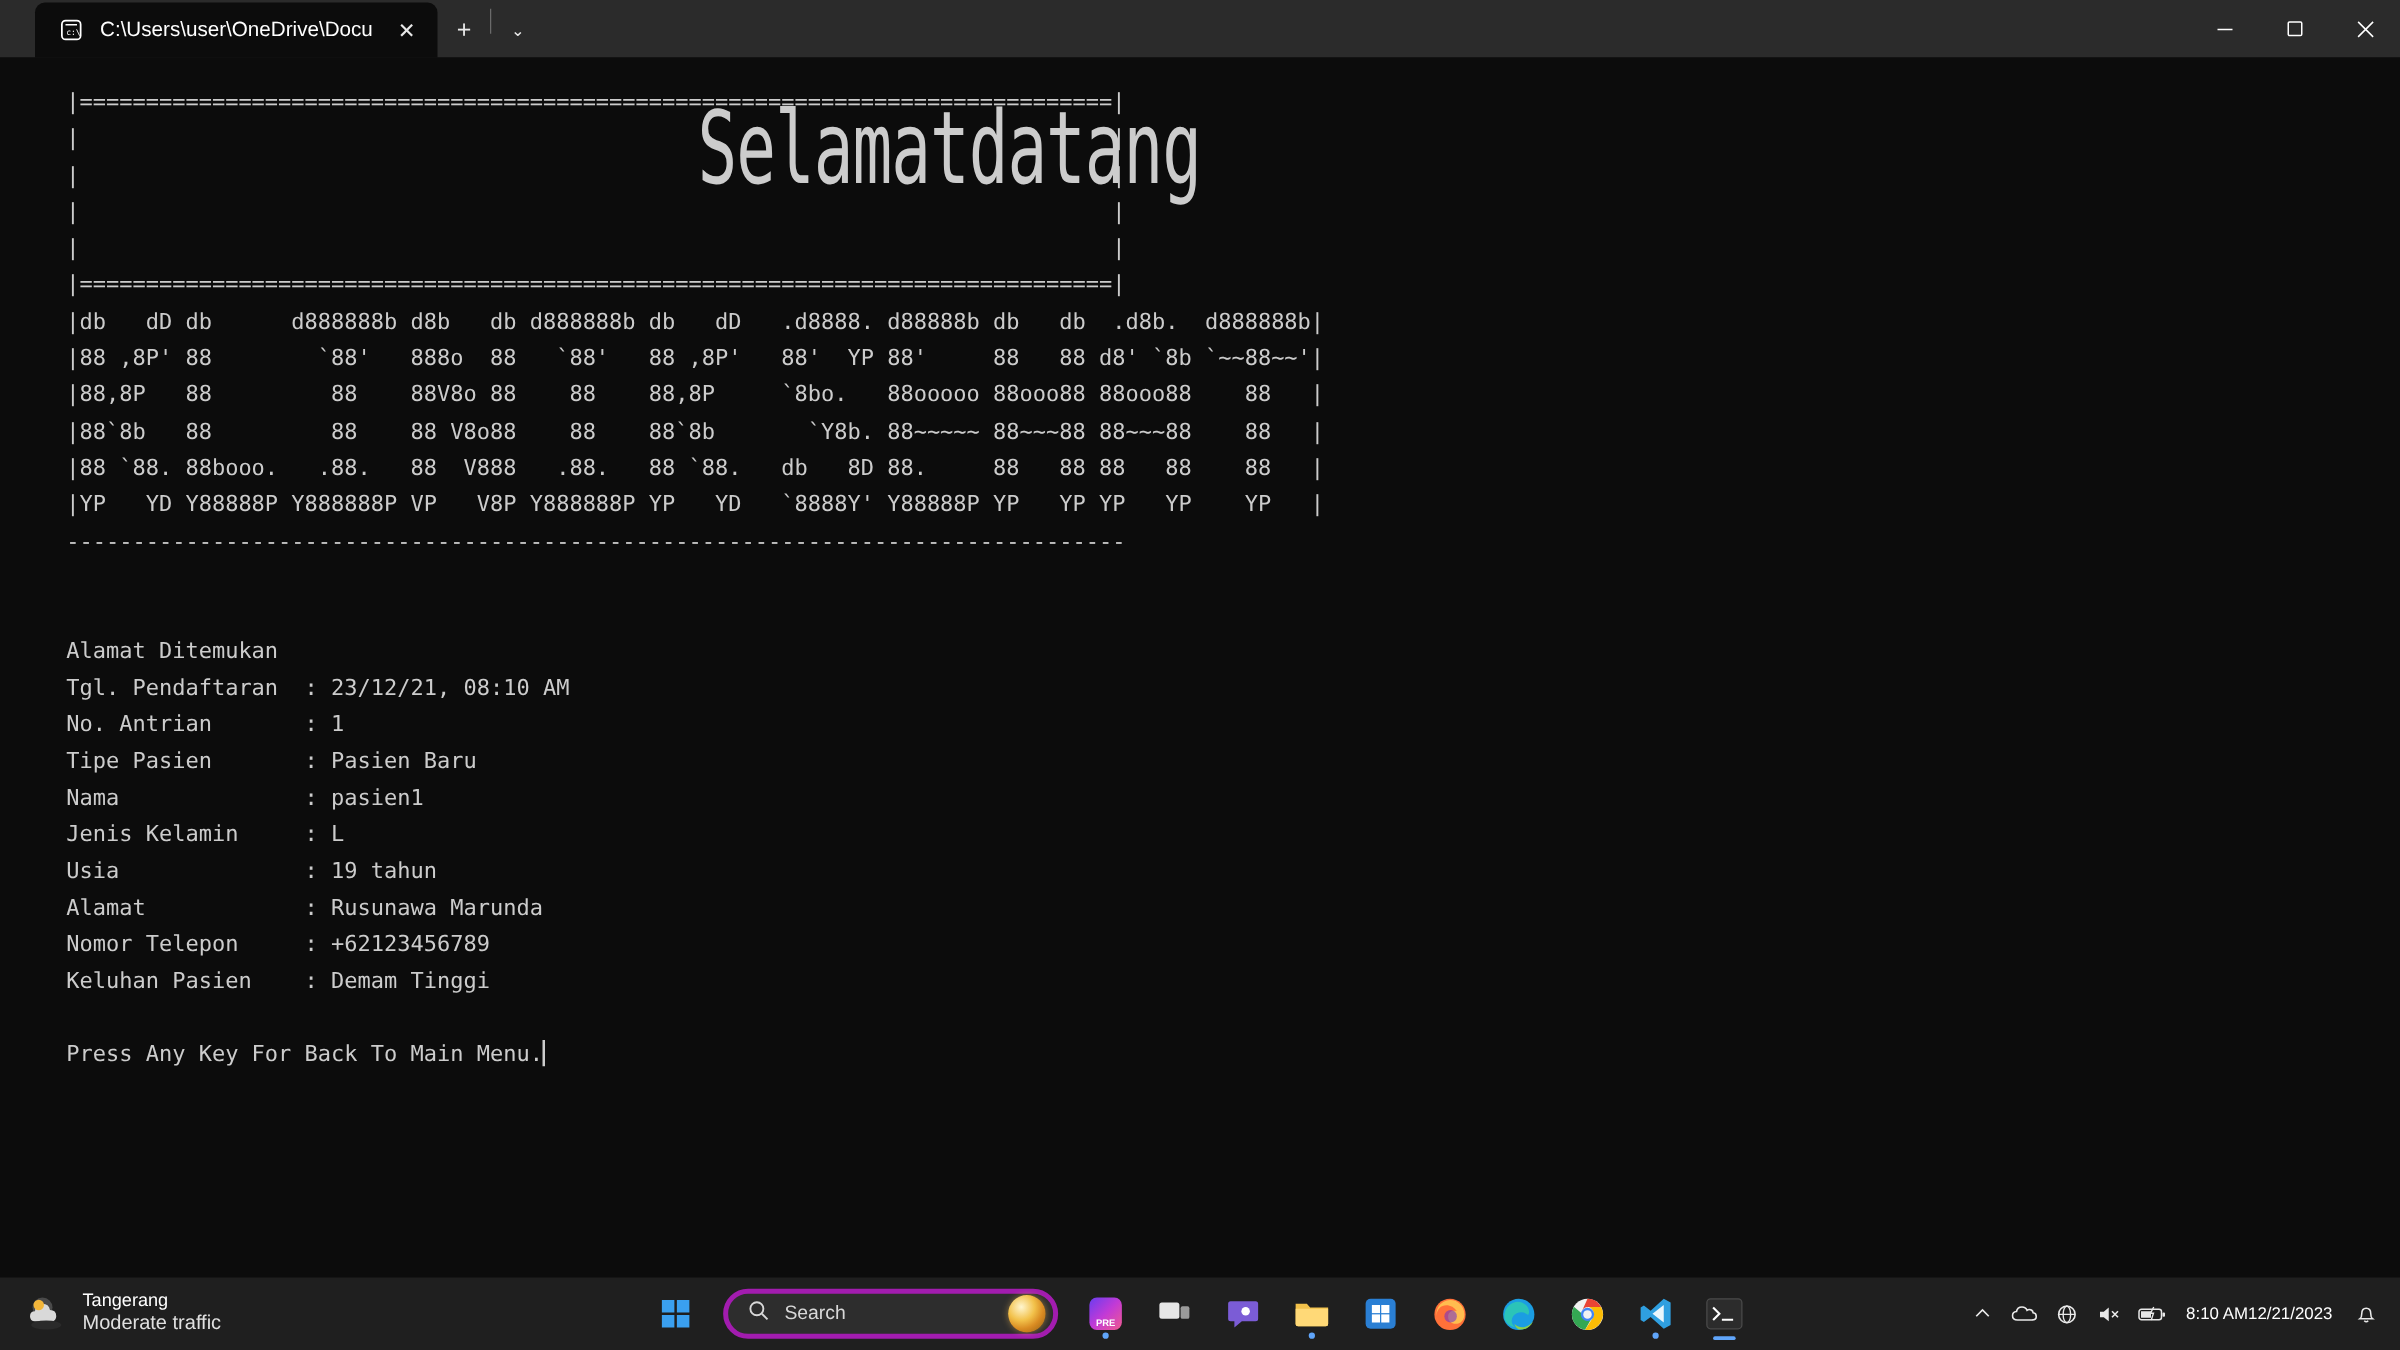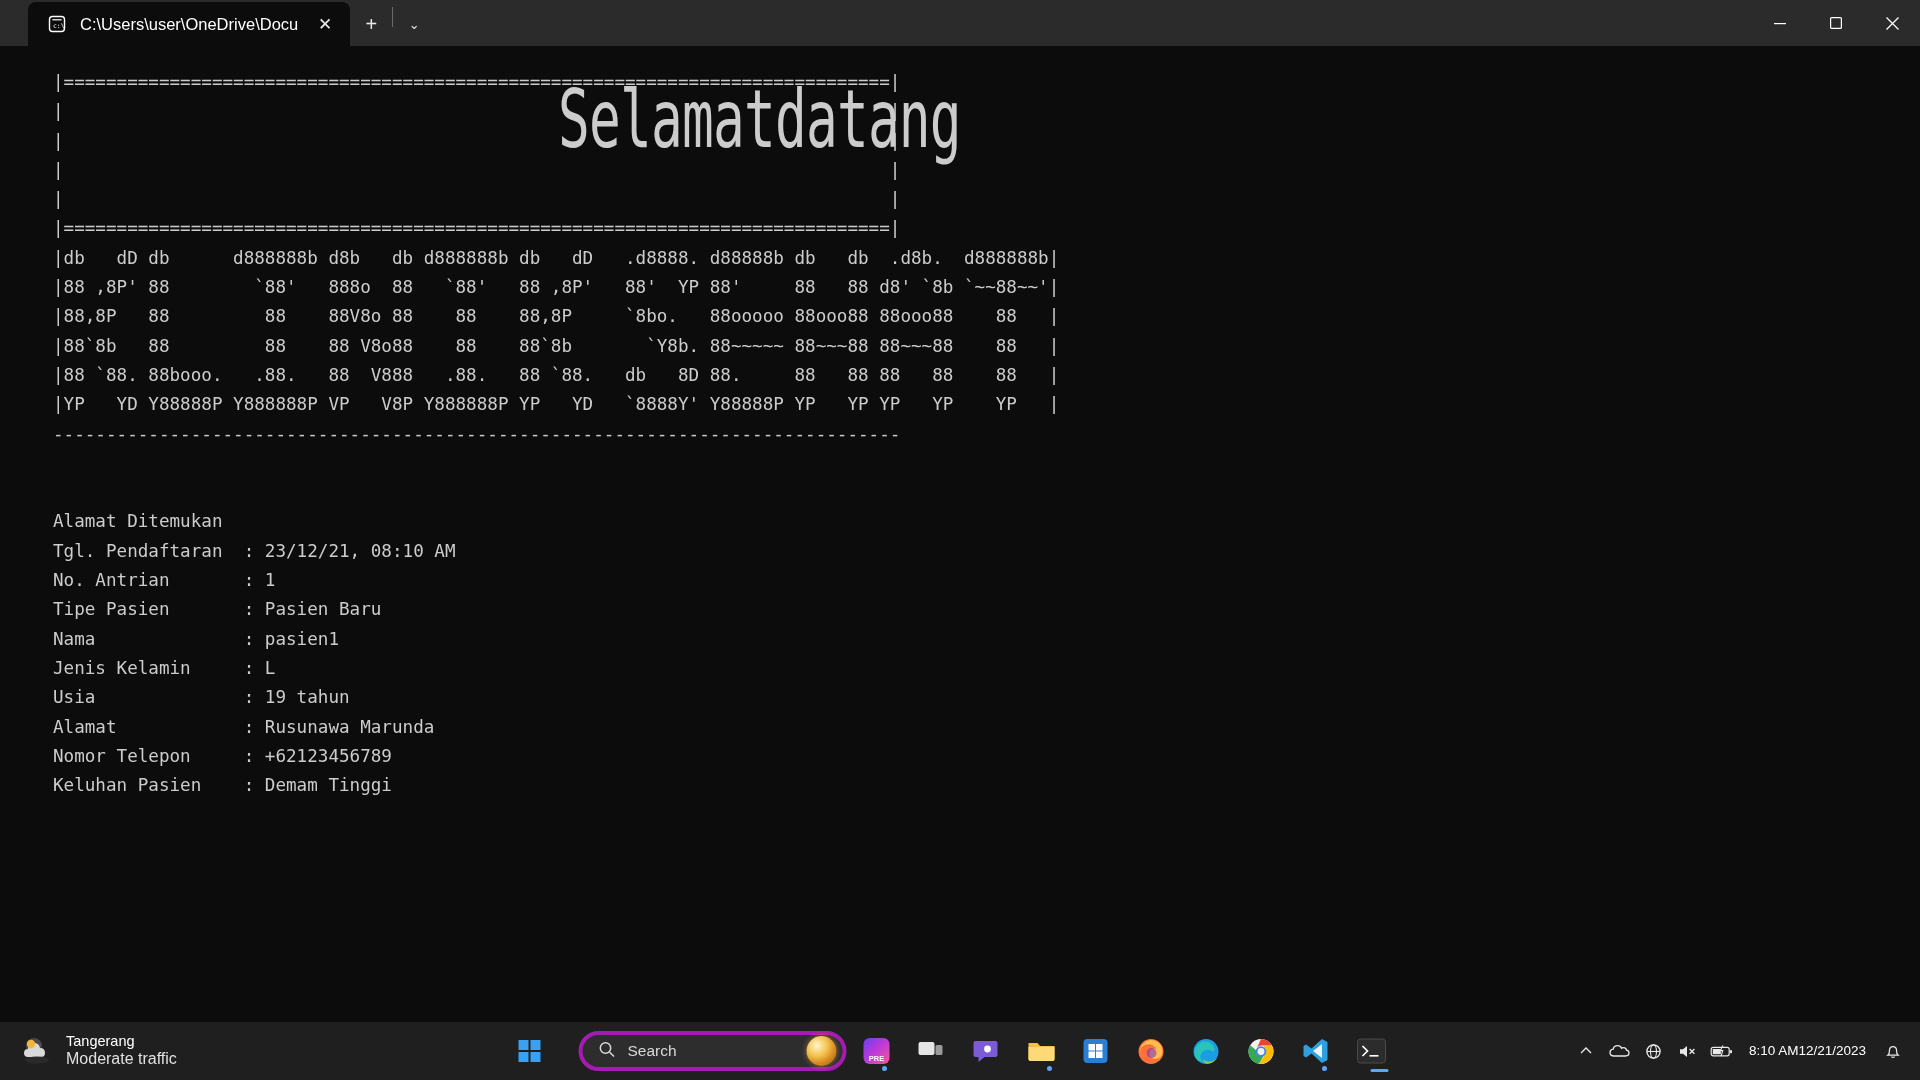--- a/index.html
+++ b/index.html
@@ -123,21 +123,21 @@
   .weather-text { display: flex; flex-direction: column; line-height: 1.15; }
   .weather-title { color: #ffffff; font-size: 14.5px; }
   .weather-sub { color: #e0e0e0; font-size: 16px; }
 
   .tb-center {
     position: absolute; left: 50%; transform: translateX(-50%);
     display: flex; align-items: center; gap: 9px;
   }
   .tb-btn {
     width: 46px; height: 46px;
-    display: flex; align-items: center; 
+    display: flex; align-items: center; justify-content: center;
     border-radius: 5px; position: relative;
   }
   .searchbox {
     width: 268px; height: 40px;
     background: #2d2d2d;
     border: 4px solid #a21caf;
     border-radius: 20px;
     display: flex; align-items: center;
     padding: 0 6px 0 16px; gap: 12px;
     margin: 0 6px;
@@ -246,20 +246,21 @@
 Tipe Pasien       : Pasien Baru
 Nama              : pasien1
 Jenis Kelamin     : L
 Usia              : 19 tahun
 Alamat            : Rusunawa Marunda
 Nomor Telepon     : +62123456789
 Keluhan Pasien    : Demam Tinggi</pre>
 
     <div class="block-gap"></div>
 
+    <pre class="mono"><span>Press Any Key For Back To Main Menu.</span><span class="cursor"></span></pre>
   </div>
 </div>
 
 <div class="taskbar">
 
   <div class="weather">
     <div class="weather-icon">
       <svg width="34" height="32" viewBox="0 0 34 32">
         <ellipse cx="12" cy="11" rx="8" ry="8" fill="#4a4a4a"></ellipse>
         <path d="M6 22 q-4 0 -4 -4 q0 -4 4 -4 q0 -6 6 -6 q5 0 6 5 q5 0 5 5 q0 4 -4 4 z" fill="#d9d9d9"></path>

